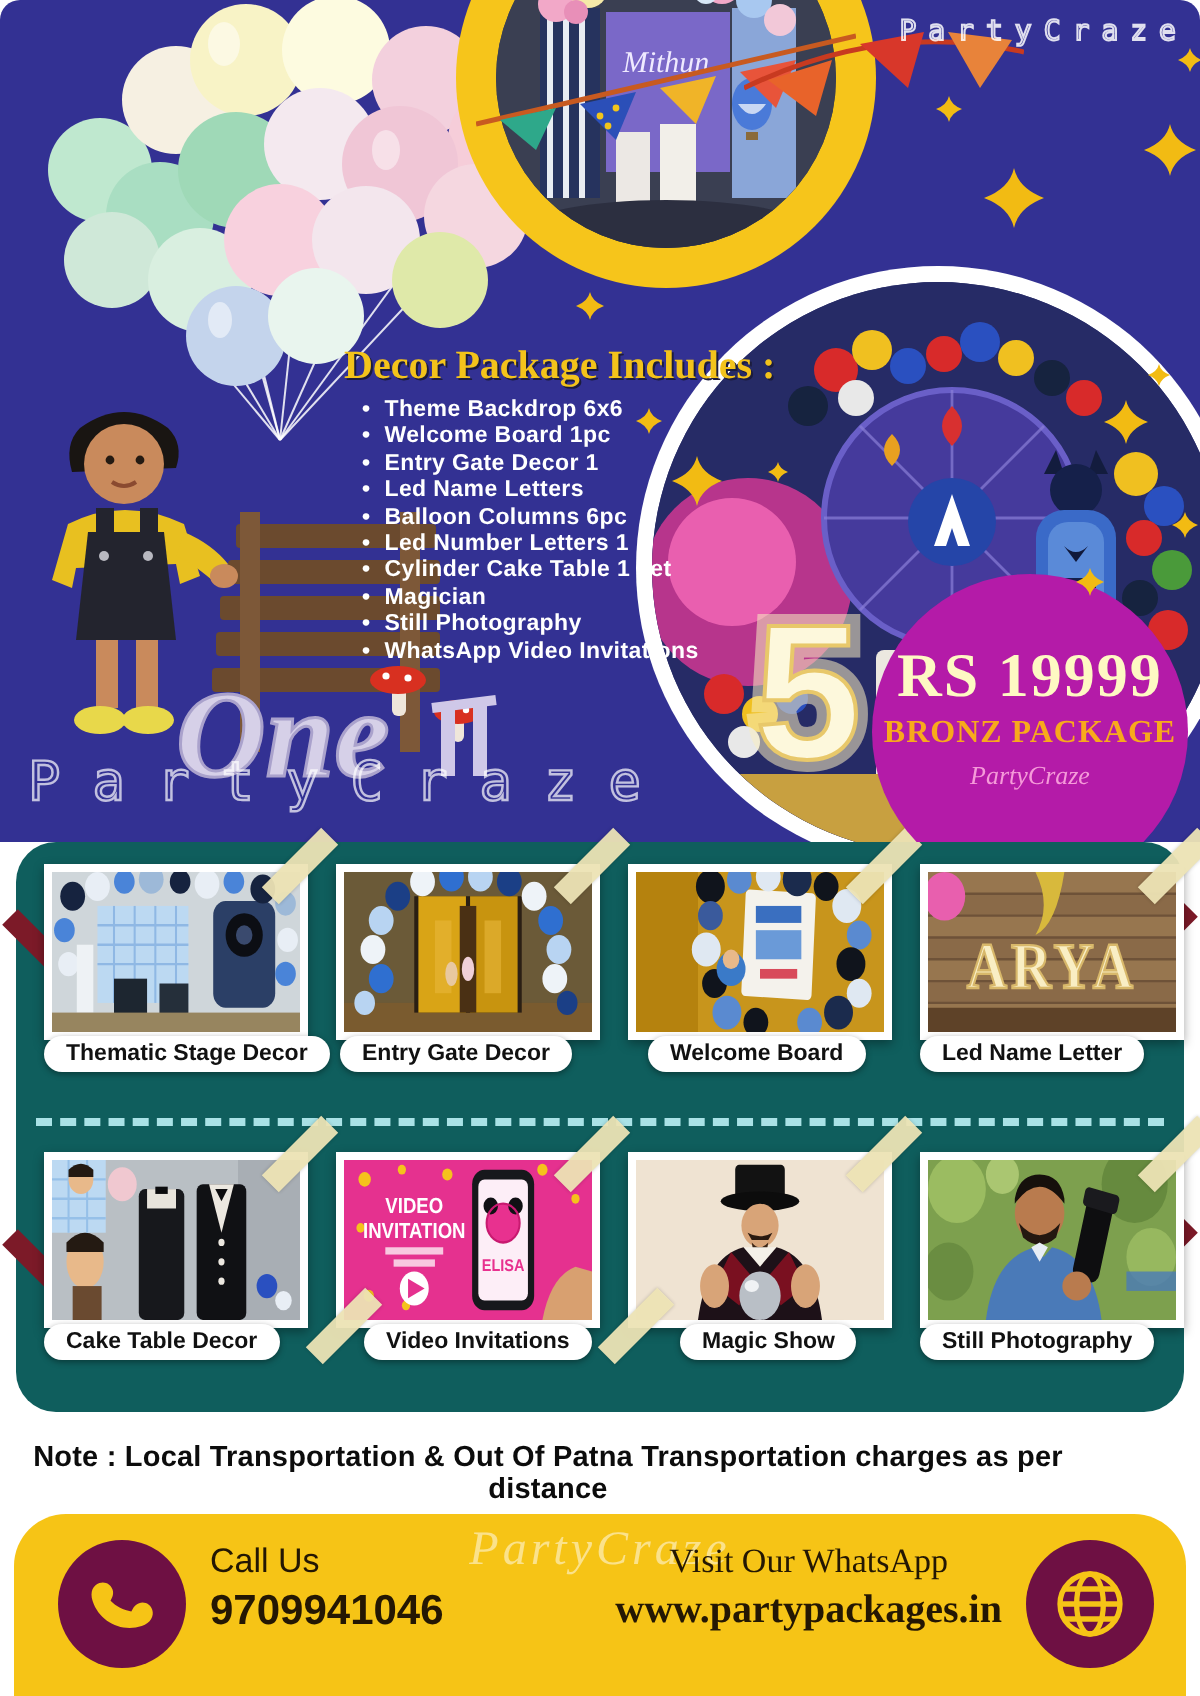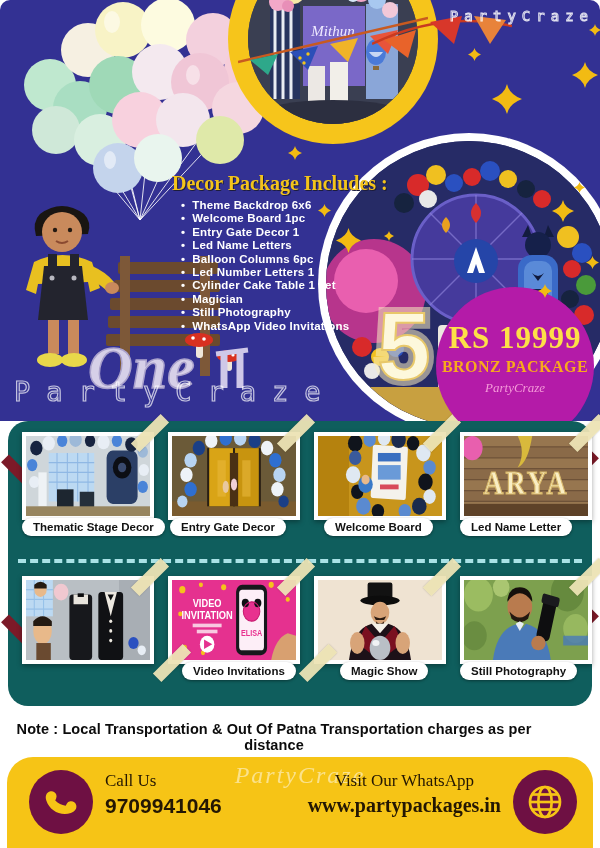--- a/index.html
+++ b/index.html
@@ -9,21 +9,21 @@
   .hero{position:absolute;left:0;top:0;width:600px;height:421px;background:#333193;overflow:hidden;border-radius:10px 10px 0 0;}
   .balloons{position:absolute;left:-12px;top:-10px;}
   .baby{position:absolute;left:0;top:192px;}
   .circle-top{position:absolute;left:228px;top:-66px;width:210px;height:210px;border-radius:50%;background:#f6c51b;}
   .circle-top-inner{position:absolute;left:20px;top:20px;width:170px;height:170px;border-radius:50%;overflow:hidden;background:#3a3f52;}
   .flags{position:absolute;left:238px;top:0;}
   .flags2{position:absolute;left:372px;top:0;}
   .circle-main{position:absolute;left:318px;top:133px;width:302px;height:302px;border-radius:50%;background:#ffffff;}
   .circle-main-inner{position:absolute;left:8px;top:8px;width:286px;height:286px;border-radius:50%;overflow:hidden;background:#2a2f6e;}
   .badge{position:absolute;left:436px;top:287px;width:158px;height:158px;border-radius:50%;background:#b41ba8;text-align:center;z-index:6;}
-  .badge .price{margin-top:33px;font-family:"Liberation Serif",serif;font-weight:bold;font-size:31px;color:#fde047;letter-spacing:1px;}
+  .badge .price{margin-top:33px;font-family:"Liberation Serif",serif;font-weight:bold;font-size:31px;color:#fef9c3;letter-spacing:1px;}
   .badge .pkg{margin-top:2px;font-family:"Liberation Serif",serif;font-weight:bold;font-size:16px;color:#f8a91c;letter-spacing:.5px;}
   .badge .scr{margin-top:4px;font-family:"Liberation Serif",serif;font-style:italic;font-size:13px;color:#f59ad9;}
   .wm-top{position:absolute;right:6px;top:8px;font-family:"DejaVu Sans Mono",monospace;font-size:14px;letter-spacing:6px;color:transparent;-webkit-text-stroke:1px rgba(255,255,255,.85);z-index:8;}
   .wm-hero{position:absolute;left:14px;top:376px;font-family:"DejaVu Sans Mono",monospace;font-size:27px;letter-spacing:16px;color:transparent;-webkit-text-stroke:1.2px rgba(255,255,255,.7);z-index:8;}
   .pkg-title{position:absolute;left:172px;top:172px;font-family:"Liberation Serif",serif;font-weight:bold;font-size:20px;color:#f3c31b;text-shadow:1px 1px 0 #1c1c3c;z-index:5;text-align:right;}
   .pkg-list{position:absolute;left:181px;top:199px;margin:0;padding:0;list-style:none;z-index:5;}
   .pkg-list li{font-size:11.5px;font-weight:bold;color:#ffffff;line-height:13.4px;letter-spacing:.2px;}
   .pkg-list li::before{content:"•";margin-right:7px;}
   .sp{position:absolute;z-index:7;}
 
@@ -41,21 +41,21 @@
   
   .note{position:absolute;left:0;top:706px;width:548px;height:51px;background:#ffffff;text-align:center;}
   .note span{display:inline-block;margin-top:15px;font-size:14.5px;font-weight:bold;color:#0c0c0c;letter-spacing:.1px;}
 
   
   .footer{position:absolute;left:7px;top:757px;width:586px;height:91px;background:#f6c416;border-radius:26px 26px 0 0;}
   .foot-circle{position:absolute;top:13px;width:64px;height:64px;border-radius:50%;background:#6e1043;display:flex;align-items:center;justify-content:center;}
   .fc-phone{left:22px;}
   .fc-globe{left:506px;}
   .call-block{position:absolute;left:98px;top:14px;color:#241703;}
-  .call-label{font-family:Liberation Serif, serif;font-size:17px;}
+  .call-label{font-family:Liberation Sans, sans-serif;font-size:17px;}
   .call-number{font-family:Liberation Sans, sans-serif;font-weight:bold;font-size:21px;margin-top:3px;}
   .site-block{position:absolute;right:92px;top:14px;text-align:center;color:#241703;}
   .site-label{font-family:"Liberation Serif",serif;font-size:17px;}
   .site-url{font-family:"Liberation Serif",serif;font-weight:bold;font-size:20px;margin-top:3px;}
   .wm-foot{position:absolute;left:50%;top:5px;transform:translateX(-50%);font-family:"Liberation Serif",serif;font-style:italic;font-size:24px;color:rgba(255,255,255,.5);letter-spacing:2px;}
 </style>
 </head>
 <body>
 
 <div class="page">
@@ -512,20 +512,21 @@
           <polygon points="76,10 88,10 82,30" fill="#ece8e0"></polygon>
           <polygon points="79,12 85,12 82,17" fill="#0c0c0e"></polygon>
           <circle cx="82" cy="34" r="1.5" fill="#ece8e0"></circle>
             <circle cx="82" cy="42" r="1.5" fill="#ece8e0"></circle>
             <circle cx="82" cy="50" r="1.5" fill="#ece8e0"></circle>
           <circle cx="104" cy="52" r="5" fill="#2a50c0"></circle>
             <circle cx="112" cy="58" r="4" fill="#e8eef5"></circle>
         </svg>
         <span class="tape"></span>
       </div>
+      <div class="pill" style="left:0px;">Cake Table Decor</div>
     </div>
 
     <div class="cell" style="left:160px;top:155px;">
       <div class="polaroid">
         <svg width="124" height="80" viewBox="0 0 120 66" preserveAspectRatio="none">
           <rect width="120" height="66" fill="#e5318f"></rect>
           <g fill="#f5c21c">
               <circle cx="10" cy="8" r="3"></circle>
               <circle cx="28" cy="4" r="2"></circle>
               <circle cx="50" cy="6" r="2.5"></circle>

